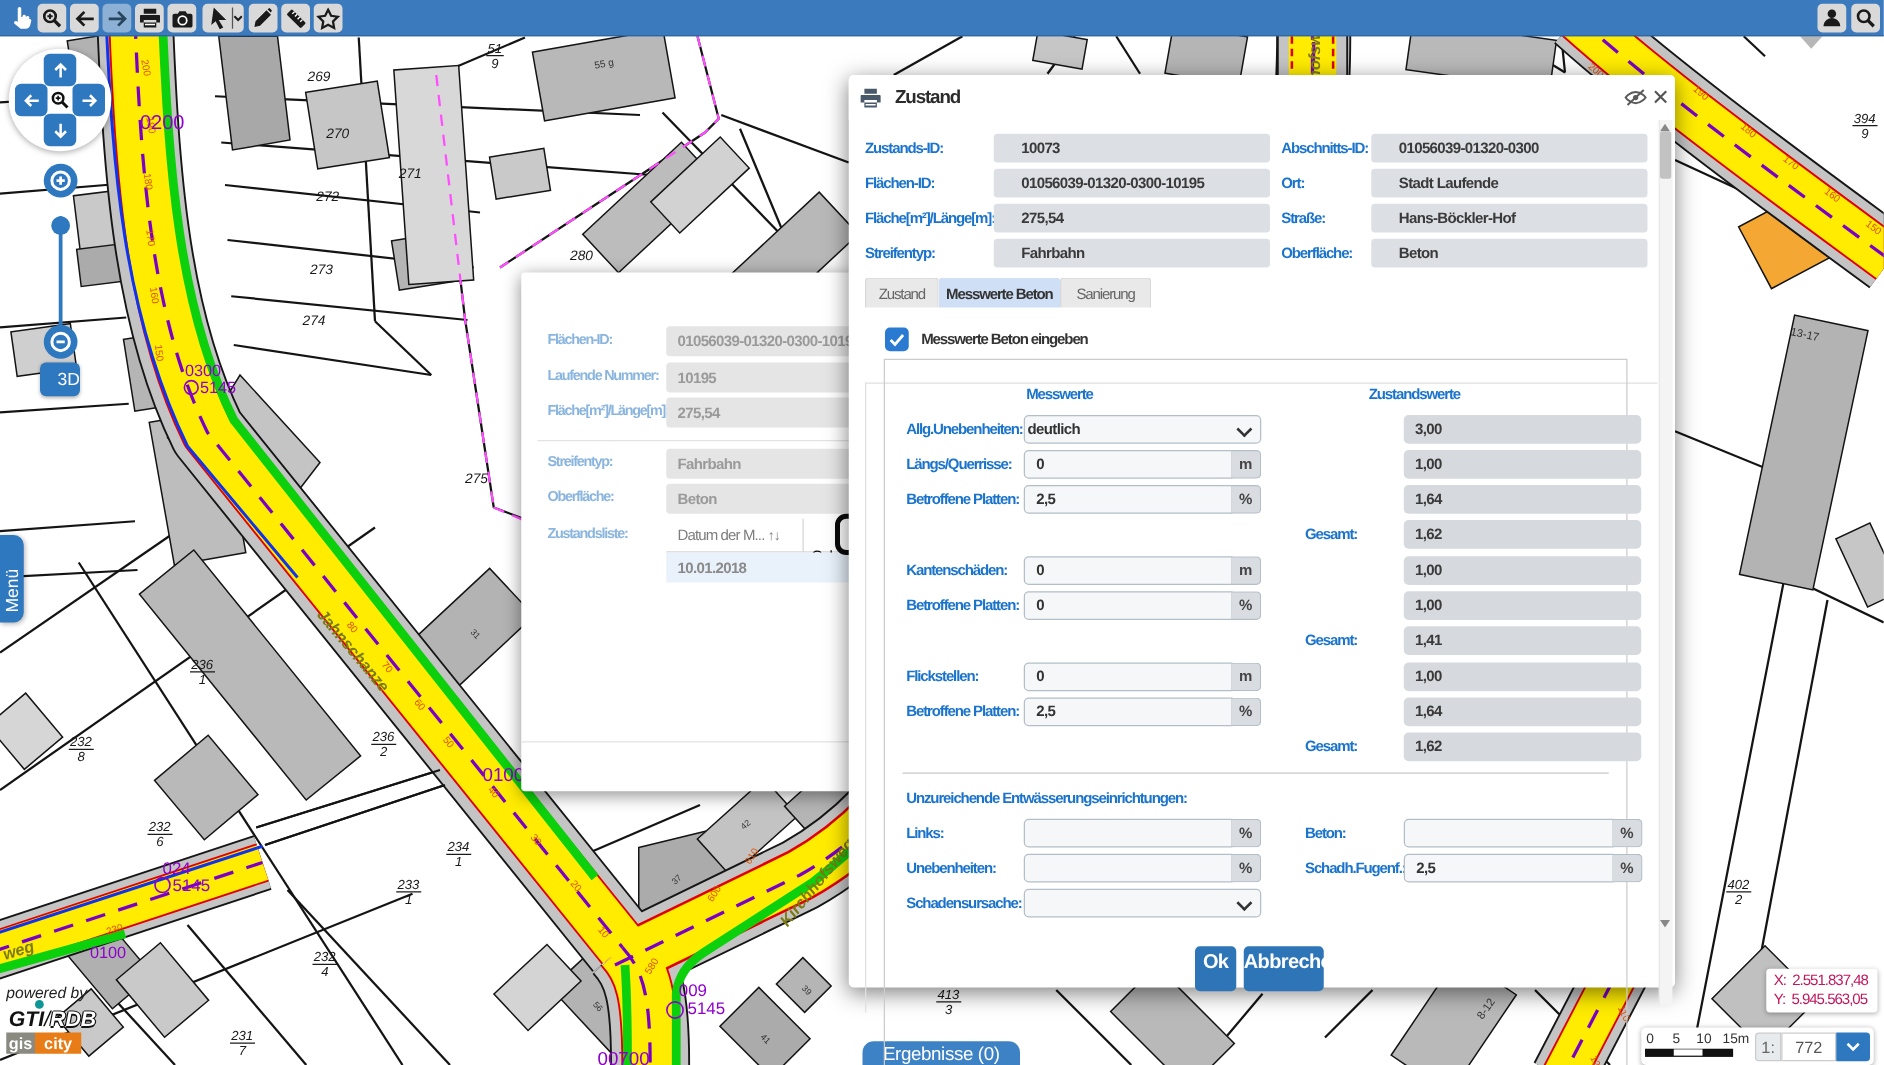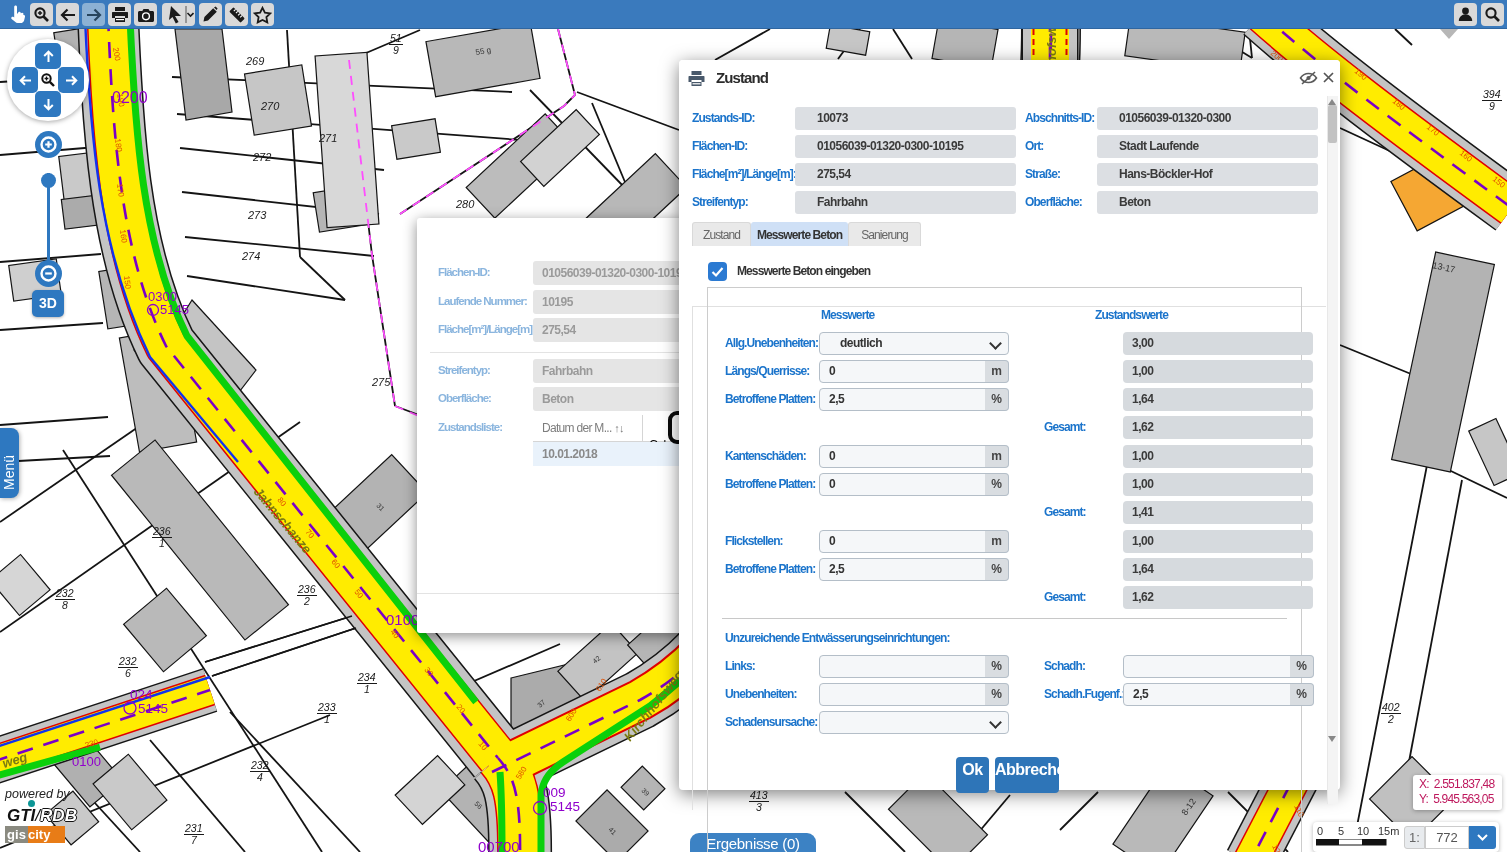--- a/index.html
+++ b/index.html
@@ -6,21 +6,21 @@
 #map{position:absolute;top:0;left:0}
 #toolbar{position:absolute;top:0;left:0;width:1507px;height:29px;background:#3a7abd;border-bottom:1px solid #2f66a0;z-index:50}
 .tbtn{position:absolute;top:3px;width:23px;height:23px;background:#d9d9d9;border-radius:4px;display:flex;align-items:center;justify-content:center}
 #notch{position:absolute;top:29px;left:1440px;width:0;height:0;border-left:9px solid transparent;border-right:9px solid transparent;border-top:10px solid #b7b7b7;z-index:49}
 #pan{position:absolute;left:7px;top:39px;width:82px;height:82px;background:#fff;border-radius:50%;box-shadow:0 1px 5px rgba(0,0,0,.35);z-index:40}
 .pbtn{position:absolute;width:26px;height:26px;background:#2e78c0;border-radius:5px;color:#fff;display:flex;align-items:center;justify-content:center}
 .zbtn{position:absolute;left:35px;width:27px;height:27px;background:#2e78c0;border-radius:50%;z-index:40;display:flex;align-items:center;justify-content:center}
 #track1{position:absolute;left:47px;top:159px;width:3px;height:14px;background:#fff;z-index:39}
 #track2{position:absolute;left:47px;top:173px;width:3px;height:93px;background:#2e78c0;z-index:39}
 #handle{position:absolute;left:41px;top:173px;width:15px;height:15px;border-radius:50%;background:#2e78c0;z-index:40}
-#btn3d{position:absolute;left:32px;top:290px;width:32px;height:27px;background:#2e78c0;border-radius:5px;color:#fff;font-size:14px;font-weight:bold;text-align:center;line-height:27px;z-index:40;box-shadow:0 1px 3px rgba(0,0,0,.3)}
+#btn3d{position:absolute;left:32px;top:290px;width:32px;height:27px;background:#2e78c0;border-radius:5px;color:#fff;font-size:14px;font-weight:normal;text-align:right;line-height:27px;z-index:40;box-shadow:0 1px 3px rgba(0,0,0,.3)}
 #menu{position:absolute;left:0;top:428px;width:19px;height:70px;background:#2e78c0;border-radius:0 8px 8px 0;z-index:40;box-shadow:1px 1px 4px rgba(0,0,0,.3)}
 #menu span{position:absolute;left:1px;top:62px;color:#fff;font-size:14px;transform:rotate(-90deg);transform-origin:0 0;white-space:nowrap}
 
 #dlg1{position:absolute;left:417px;top:218px;width:270px;height:415px;background:#fff;border-radius:3px 0 0 3px;box-shadow:0 3px 14px rgba(0,0,0,.45);z-index:60}
 #dlg1 .tb{position:absolute;left:0;top:0;right:0;height:33px;background:#fafafa;border-bottom:1px solid #eee;border-radius:3px 0 0 0}
 #dlg1 .ttl{position:absolute;left:38px;top:8px;font-size:15px;letter-spacing:-0.9px;font-weight:bold;color:#2b2b2b}
 .lblm{position:absolute;left:21px;font-size:11.5px;letter-spacing:-1px;font-weight:bold;color:#8ab5de}
 .valm{position:absolute;left:116px;width:160px;height:24px;background:#e5e5e5;border-radius:3px;font-size:12px;letter-spacing:-0.5px;font-weight:bold;color:#9a9a9a;line-height:24px;padding-left:9px;white-space:nowrap;overflow:hidden}
 #dlg1 .sep{position:absolute;left:13px;right:0;height:1px;background:#e3e3e3}
 #ring{position:absolute;left:668px;top:411px;width:30px;height:33px;border:4px solid #0a0a0a;border-radius:9px;z-index:61}
@@ -31,21 +31,21 @@
 .lbl{position:absolute;font-size:12px;letter-spacing:-0.9px;font-weight:bold;color:#1b74cb;white-space:nowrap}
 .val{position:absolute;height:23px;background:#dcdfe3;border-radius:3px;font-size:12px;letter-spacing:-0.5px;font-weight:bold;color:#3a3a3a;line-height:23px;padding-left:22px;white-space:nowrap}
 .tab{position:absolute;top:222px;height:24px;font-size:12px;letter-spacing:-0.9px;white-space:nowrap;overflow:hidden;line-height:24px;text-align:center;border:1px solid #d9d9d9;border-bottom:none;border-radius:3px 3px 0 0;background:#e9e9e9;color:#666}
 .tabactive{background:#cfe0f6;color:#333;font-weight:bold;border-color:#cfe0f6}
 #panelborder{position:absolute;left:13px;top:246px;width:634px;height:504px;border-left:1px solid #e0e0e0;border-top:1px solid #e0e0e0}
 #cb{position:absolute;left:29px;top:202px;width:19px;height:19px;background:#2b7ad2;border-radius:4px}
 #grp{position:absolute;left:28px;top:227px;width:595px;height:579px;border:1px solid #ccc}
 .flbl{position:absolute;font-size:12px;letter-spacing:-0.9px;font-weight:bold;color:#1b74cb;white-space:nowrap}
 .inp{position:absolute;height:23px;background:#f5f7f9;border:1px solid #b4bec8;border-radius:4px 0 0 4px;font-size:12px;letter-spacing:-0.5px;font-weight:bold;color:#333;line-height:21px;padding-left:9px}
 .unit{position:absolute;height:23px;width:24px;background:#d9dde1;border:1px solid #b4bec8;border-left:none;border-radius:0 4px 4px 0;font-size:12px;font-weight:bold;color:#444;text-align:center;line-height:21px}
-.sel{position:absolute;height:23px;width:190px;background:#f5f7f9;border:1px solid #b4bec8;border-radius:4px;font-size:12px;letter-spacing:-0.5px;font-weight:bold;color:#333;line-height:21px;padding-left:20px}
+.sel{position:absolute;height:23px;width:190px;background:#f5f7f9;border:1px solid #b4bec8;border-radius:4px;font-size:12px;letter-spacing:-0.5px;font-weight:bold;color:#333;line-height:21px;padding-left:2px}
 .ro{position:absolute;left:415px;width:190px;height:23px;background:#d6dade;border-radius:4px;font-size:12px;letter-spacing:-0.5px;font-weight:bold;color:#3a3a3a;line-height:23px;padding-left:9px}
 .chev{position:absolute;right:8px;top:6px;width:9px;height:9px;border-right:2px solid #333;border-bottom:2px solid #333;transform:rotate(45deg)}
 #sb{position:absolute;right:2px;top:36px;width:11px;height:708px;background:#f4f4f4;border-left:1px solid #e8e8e8}
 #sbthumb{position:absolute;right:3px;top:45px;width:9px;height:38px;background:#c2c2c2;border-radius:2px}
 .btn{position:absolute;top:697px;height:36px;background:#2e75b8;border-radius:4px;color:#fff;font-size:16px;letter-spacing:-0.5px;font-weight:bold;text-align:center;line-height:26px}
 #ergbtn{position:absolute;left:690px;top:833px;width:126px;height:19px;background:#3c82c4;border-radius:9px 9px 0 0;color:#fff;font-size:15px;letter-spacing:-0.3px;text-align:center;line-height:21px;z-index:40}
 #coords{position:absolute;left:1413px;top:775px;width:89px;height:35px;background:#fff;border-radius:3px;box-shadow:0 1px 4px rgba(0,0,0,.3);z-index:40;font-size:12px;letter-spacing:-0.8px;color:#be185d;padding:2px 0 0 6px;line-height:15px;white-space:nowrap}
 #scalew{position:absolute;left:1313px;top:822px;width:186px;height:30px;background:#fff;border-radius:4px;box-shadow:0 1px 4px rgba(0,0,0,.3);z-index:40}
 #logo{position:absolute;left:5px;top:787px;z-index:40;font-size:12px;color:#222}
 </style></head>
@@ -559,21 +559,21 @@
  <div class="inp" style="left:111px;top:270px;width:167px">2,5</div>
       <div class="unit" style="left:277px;top:270px">%</div>
  <div class="ro" style="top:270px">1,64</div>
  <div class="flbl" style="left:336px;top:302px">Gesamt:</div>
  <div class="ro" style="top:298px">1,62</div>
  <div style="position:absolute;left:14px;right:14px;top:330px;height:1px;background:#c8c8c8"></div>
  <div class="flbl" style="left:17px;top:343px">Unzureichende Entwässerungseinrichtungen:</div>
  <div class="flbl" style="left:17px;top:371px">Links:</div>
  <div class="inp" style="left:111px;top:367px;width:167px"></div>
       <div class="unit" style="left:277px;top:367px">%</div>
- <div class="flbl" style="left:336px;top:371px">Schadh:</div>
+ <div class="flbl" style="left:336px;top:371px">Beton:</div>
  <div class="inp" style="left:415px;top:367px;width:168px"></div>
       <div class="unit" style="left:582px;top:367px">%</div>
  <div class="flbl" style="left:17px;top:399px">Unebenheiten:</div>
  <div class="inp" style="left:111px;top:395px;width:167px"></div>
       <div class="unit" style="left:277px;top:395px">%</div>
  <div class="flbl" style="left:336px;top:399px">Schadh.Fugenf.:</div>
  <div class="inp" style="left:415px;top:395px;width:168px">2,5</div>
       <div class="unit" style="left:582px;top:395px">%</div>
  <div class="flbl" style="left:17px;top:427px">Schadensursache:</div>
  <div class="sel" style="left:111px;top:423px">
@@ -604,14 +604,14 @@
 <div style="position:absolute;left:112px;top:4px;width:44px;height:23px;background:#fff;border:1px solid #ccc;font-size:13px;color:#555;text-align:center;line-height:21px">772</div>
 <div style="position:absolute;left:156px;top:4px;width:27px;height:23px;background:#2e78c0;border-radius:0 3px 3px 0"><svg width="27" height="23">
         <path d="M9 9l4.5 4.5L18 9" fill="none" stroke="#fff" stroke-width="2"></path>
       </svg></div>
 </div>
 <div id="logo">
 <div style="font-style:italic;font-size:12.5px">powered by</div>
 <div style="position:absolute;left:23px;top:13px;width:7px;height:7px;border-radius:50%;background:#0c9696"></div>
 <div style="position:absolute;left:2px;top:19px;font-size:17px;font-weight:bold;font-style:italic;color:#111;letter-spacing:0">GTI<span style="font-weight:normal">/</span><span style="color:#888;text-shadow:-1px 0 #111,0 1px #111,1px 0 #111,0 -1px #111;color:#fff">RDB</span></div>
 <div style="position:absolute;left:0px;top:39px;width:23px;height:17px;background:#8a8a80;color:#fff;font-size:13px;font-weight:bold;text-align:center;line-height:17px">gis</div>
-<div style="position:absolute;left:23px;top:39px;width:37px;height:17px;background:#e87c17;color:#fff;font-size:13px;font-weight:bold;line-height:17px">city</div>
+<div style="position:absolute;left:23px;top:39px;width:37px;height:17px;background:#e87c17;color:#fff;font-size:13px;font-weight:bold;text-align:center;line-height:17px">city</div>
 </div>
 
 </body></html>

